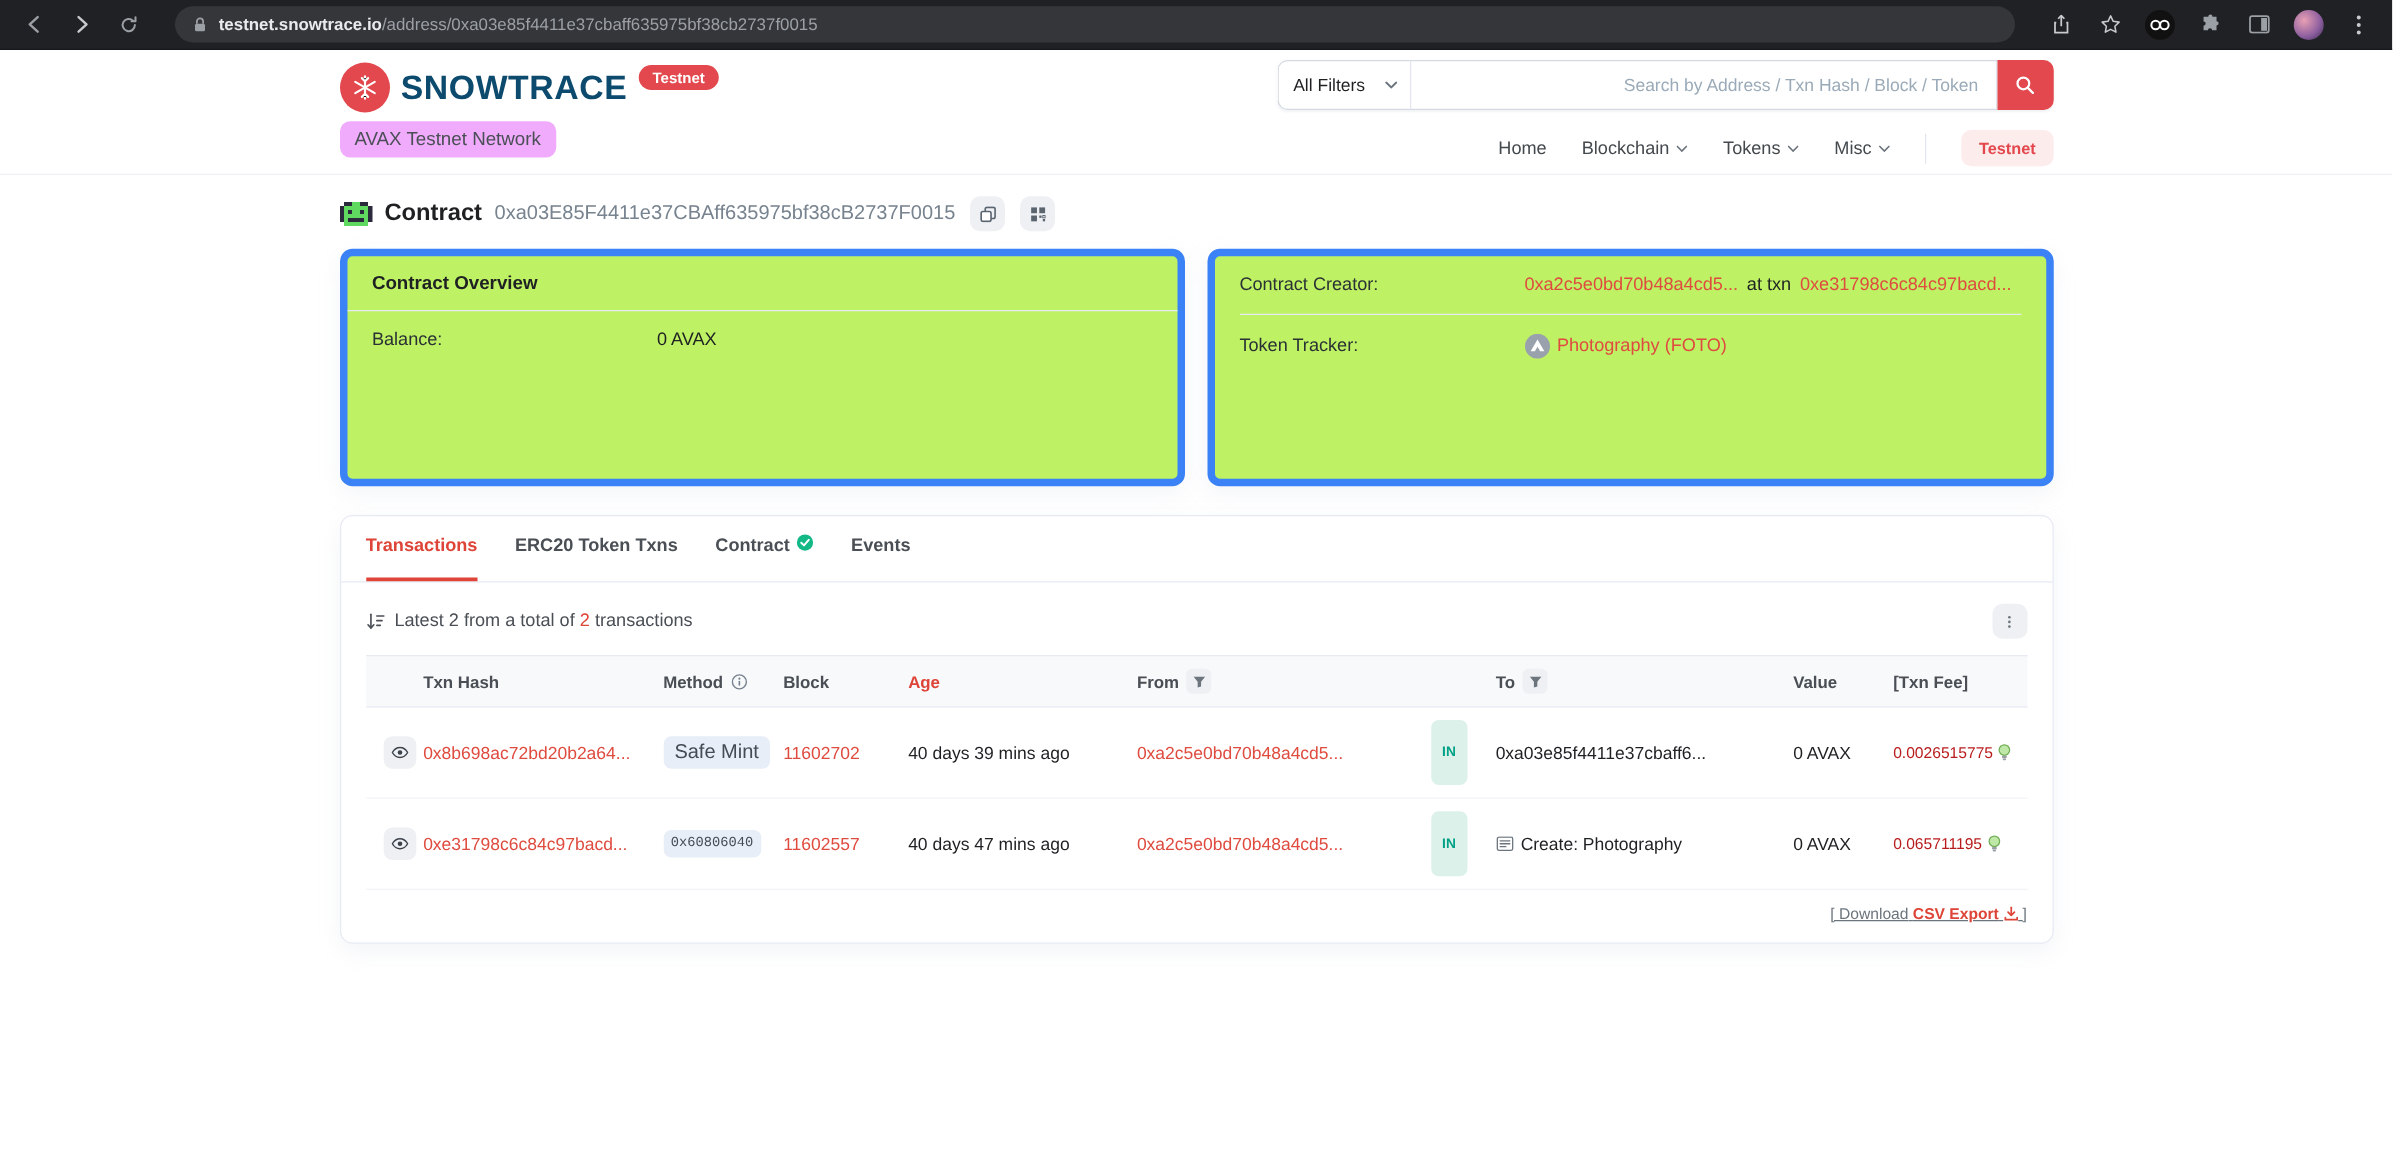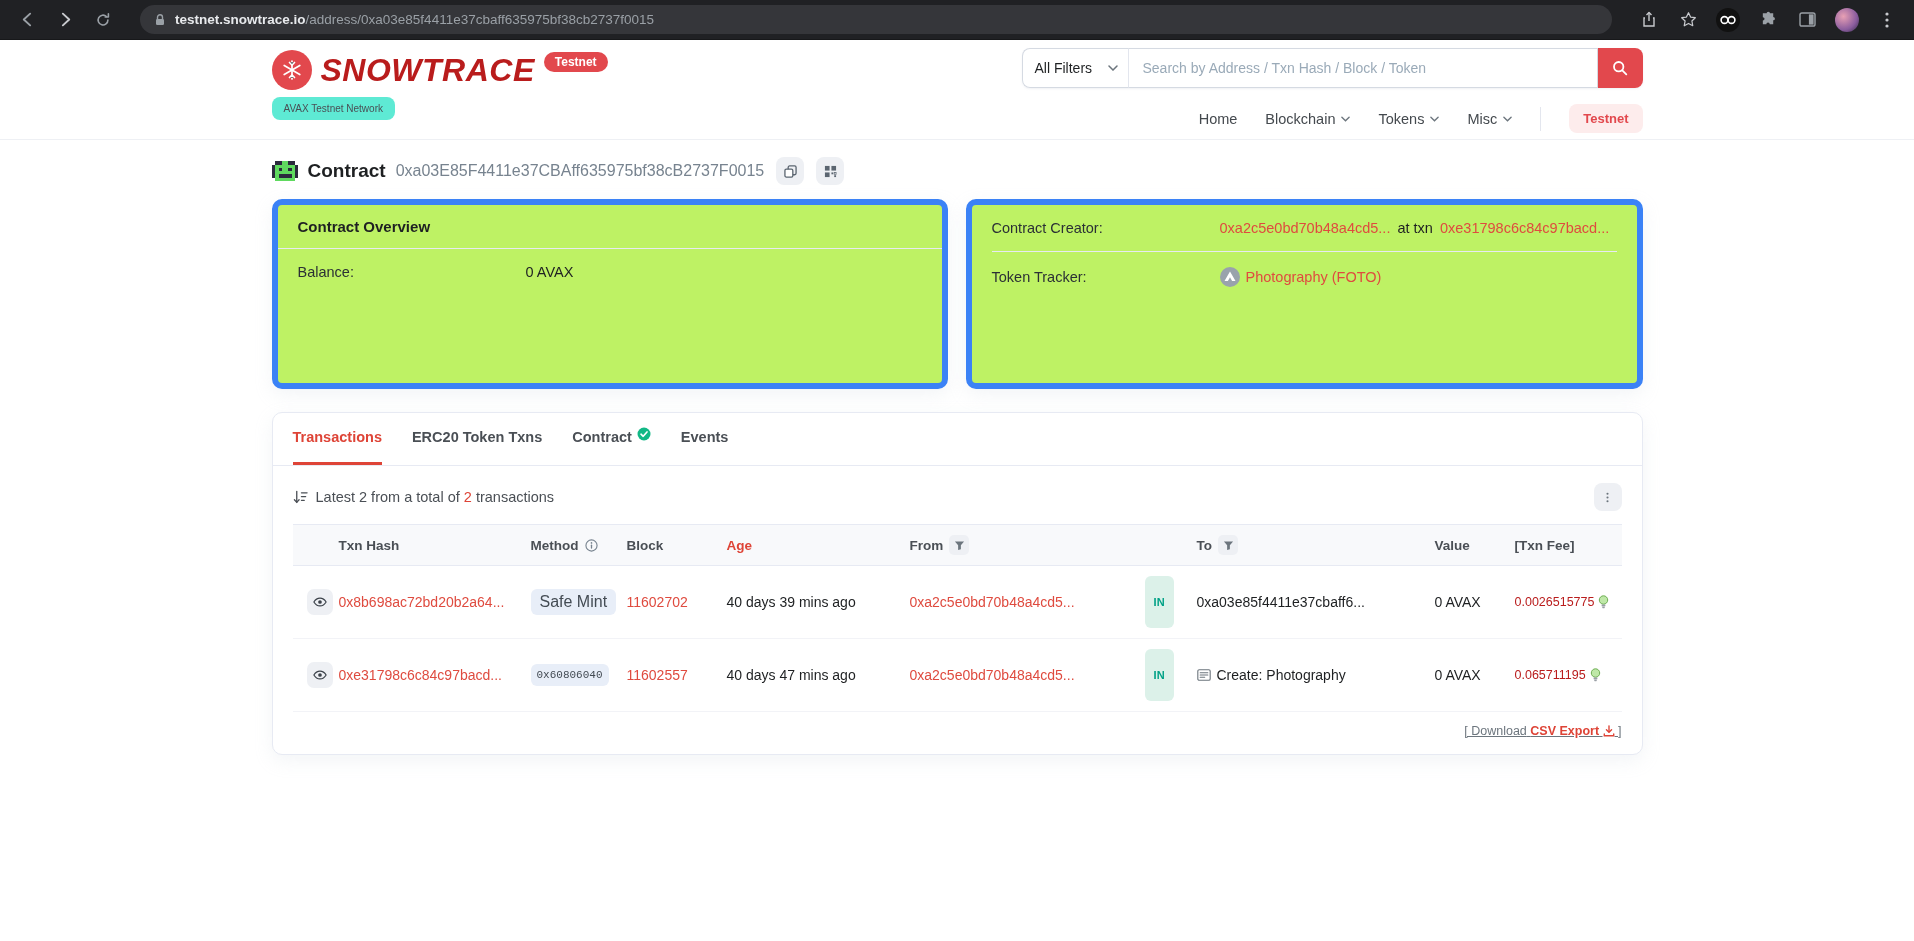--- a/index.html
+++ b/index.html
@@ -17,28 +17,28 @@
   .chrome-right .cbtn{width:22px;height:22px;display:flex;align-items:center;justify-content:center;cursor:pointer;}
   .ext-owl{width:24px;height:24px;border-radius:50%;background:#111;display:flex;align-items:center;justify-content:center;}
   .profile-pic{width:24px;height:24px;border-radius:50%;background:radial-gradient(circle at 35% 35%,#e8a0b4,#8b5d9e 60%,#2f2742);}
 
   
   .site-header{height:100px;background:#fff;border-bottom:1px solid #eef0f4;position:relative;}
   .container{width:1371px;margin:0 auto;position:relative;}
   .logo-block{position:absolute;left:0;top:10px;}
   .logo-row{display:flex;align-items:center;gap:9px;}
   .logo-circle{width:40px;height:40px;border-radius:50%;background:#e2484d;display:flex;align-items:center;justify-content:center;}
-  .logo-text{font-size:32px;font-weight:800;color:#b91c1c;letter-spacing:.5px;font-style:italic;}
+  .logo-text{font-size:27px;font-weight:800;color:#0c4a6e;letter-spacing:.5px;}
   .logo-badge{background:#e2484d;color:#fff;font-size:12px;font-weight:700;padding:3px 11px;border-radius:999px;transform:translateY(-8px);}
-  .network-pill{display:inline-block;margin-top:7px;background:#5eead4;border-radius:8px;padding:6px 12px;font-size:10px;color:#4a4f55;}
+  .network-pill{display:inline-block;margin-top:7px;background:#f0abfc;border-radius:8px;padding:6px 12px;font-size:15px;color:#4a4f55;}
 
   .searchbar{position:absolute;right:0;top:8px;width:621px;height:40px;display:flex;box-shadow:0 1px 2px rgba(200,205,215,.25);border-radius:8px;}
   .filters-select{width:106px;border:1px solid #d5dae2;border-right:none;border-radius:8px 0 0 8px;background:#fff;display:flex;align-items:center;justify-content:space-between;padding:0 10px 0 12px;cursor:pointer;}
   .filters-select span{font-size:14px;color:#1e2022;}
-  .search-input{flex:1;border:1px solid #d5dae2;border-left:1px solid #e3e6ee;padding:0 14px;font-size:14px;color:#3b82f6;outline:none;font-family:"Liberation Sans",sans-serif;}
+  .search-input{flex:1;border:1px solid #d5dae2;border-left:1px solid #e3e6ee;padding:0 14px;font-size:14px;color:#3b82f6;outline:none;font-family:"Liberation Sans",sans-serif;text-align:right;}
   .search-input::placeholder{color:#9aaab8;}
   .search-btn{width:45px;border:none;background:#e2484d;border-radius:0 8px 8px 0;display:flex;align-items:center;justify-content:center;cursor:pointer;}
 
   .topnav{position:absolute;right:0;top:64px;display:flex;align-items:center;gap:28px;}
   .nav-item{display:flex;align-items:center;gap:6px;font-size:14.5px;color:#44494e;cursor:pointer;}
   .nav-divider{width:1px;height:24px;background:#e3e6ee;}
   .nav-testnet{background:#fdecec;color:#e2484d;font-size:13px;font-weight:600;padding:7px 14px;border-radius:8px;cursor:pointer;}
 
   
   .title-row{display:flex;align-items:center;gap:10px;margin-top:17px;}

